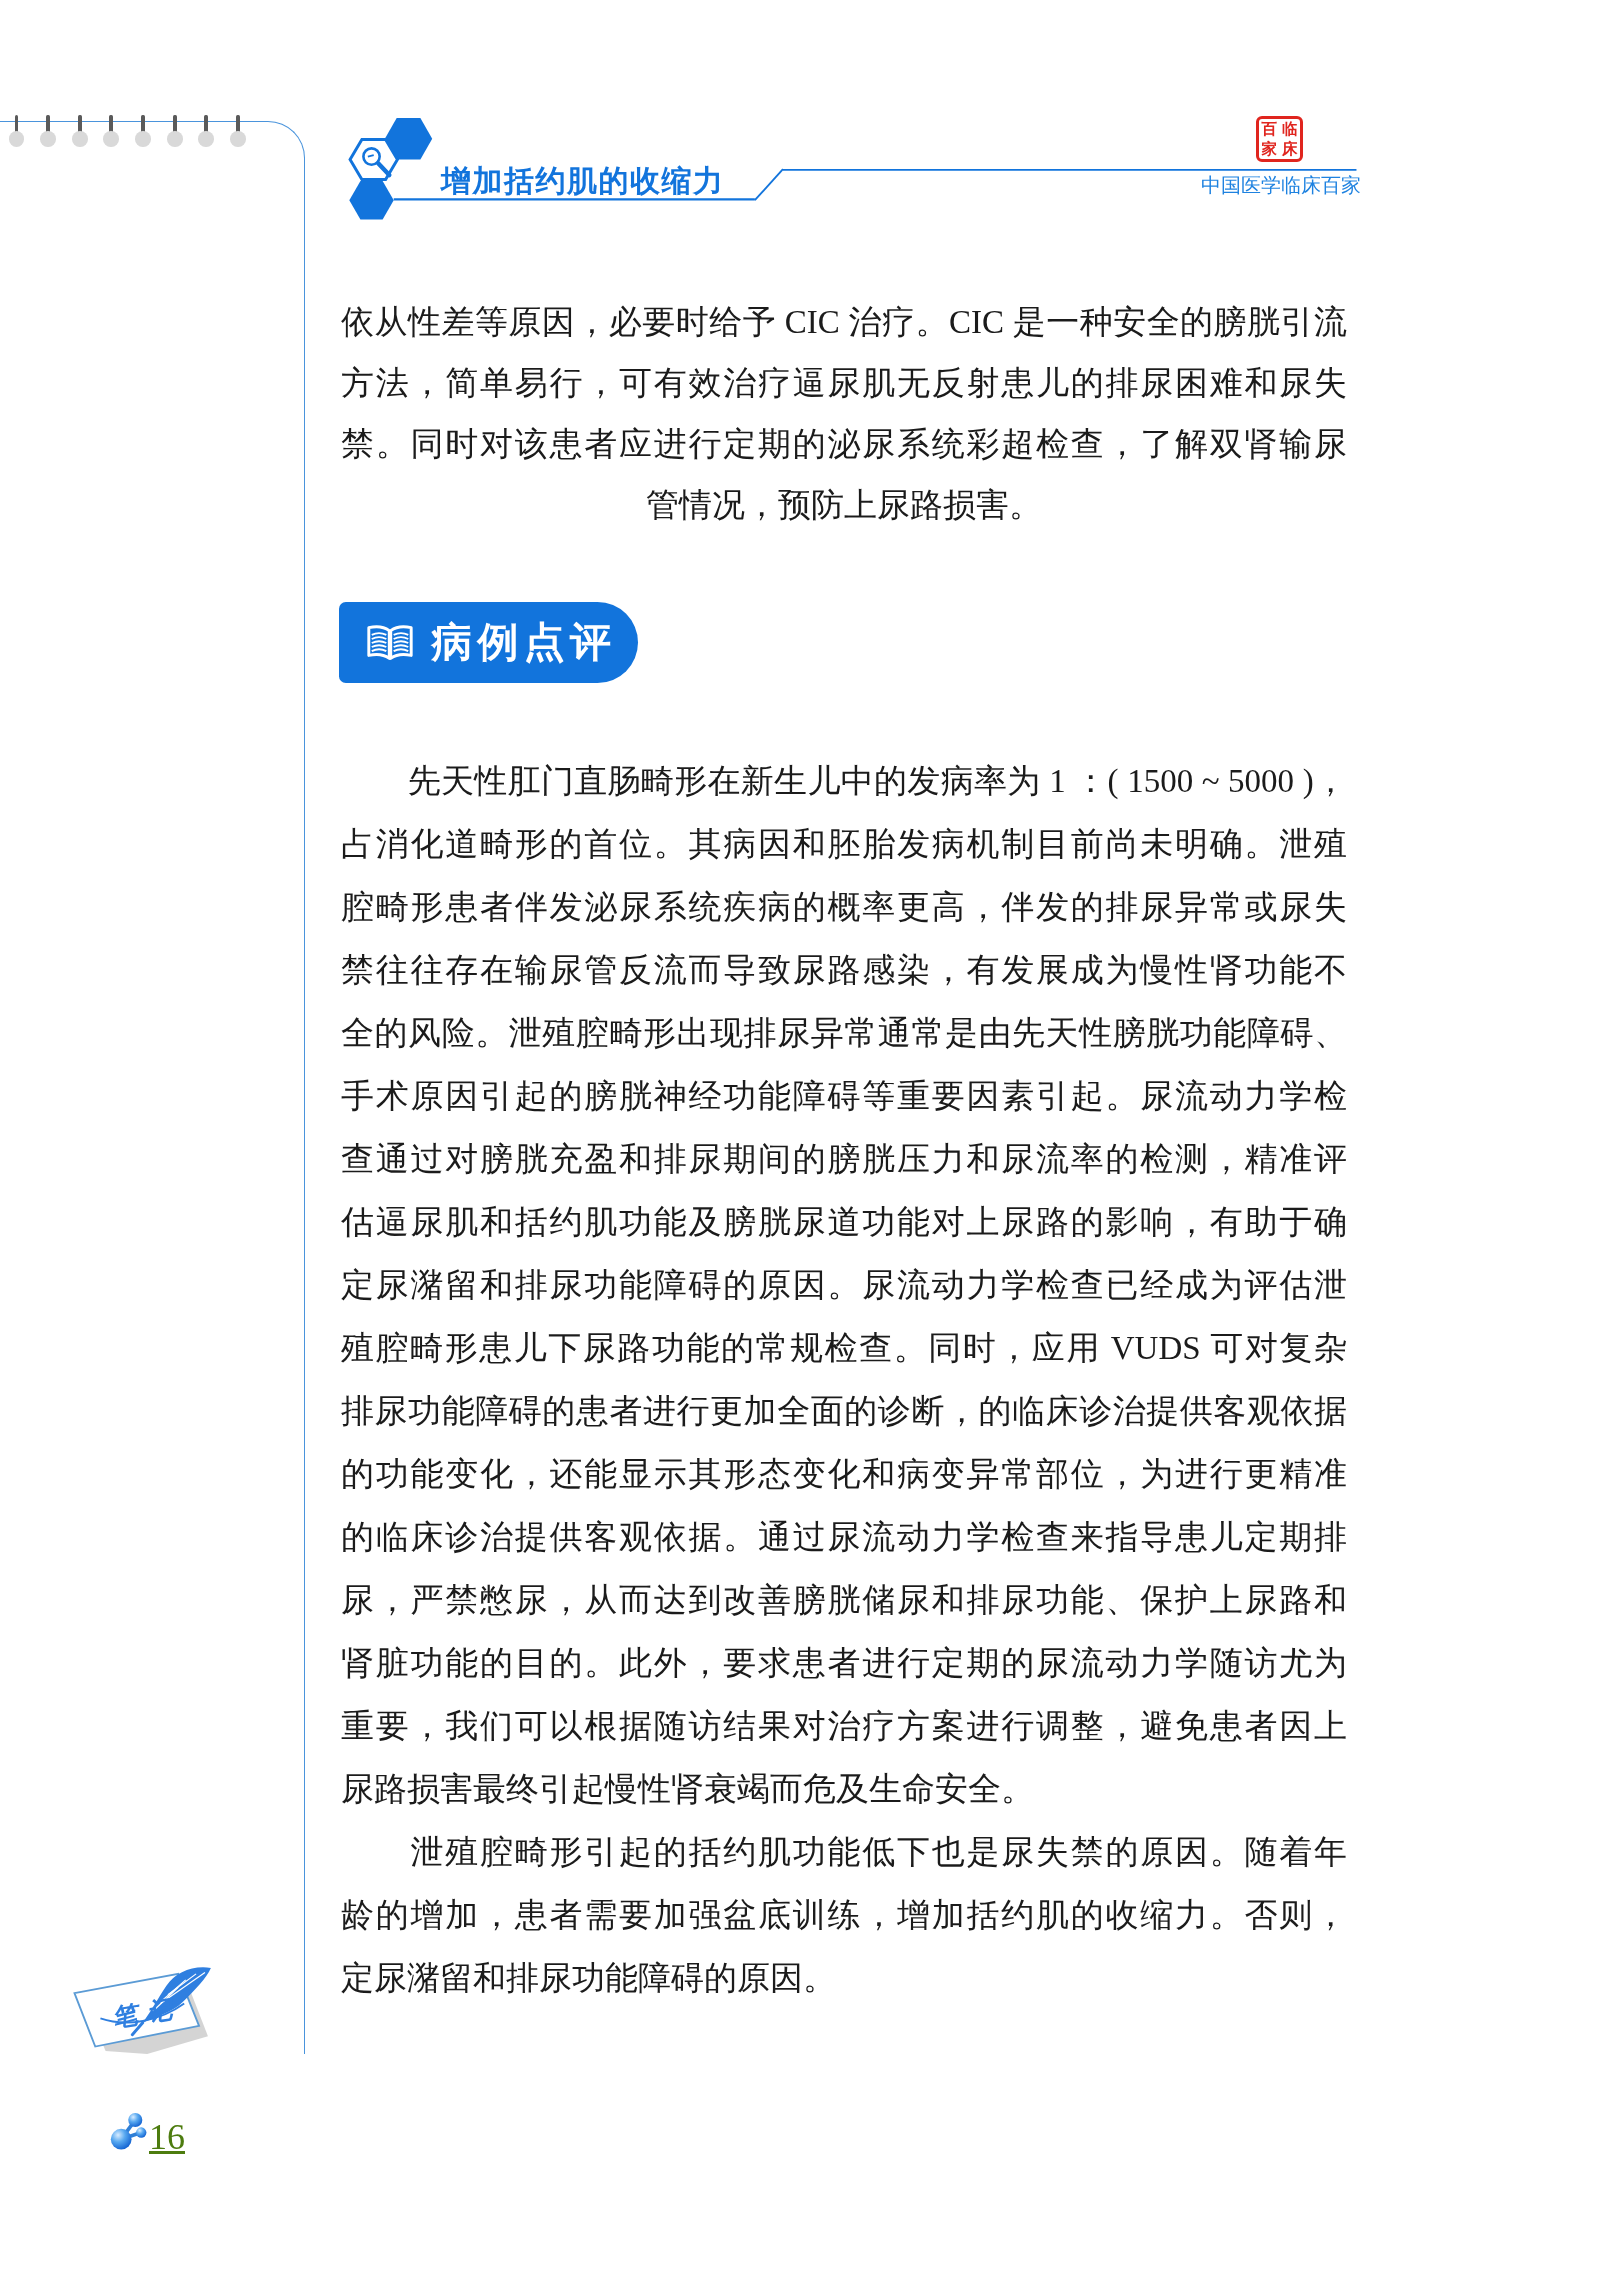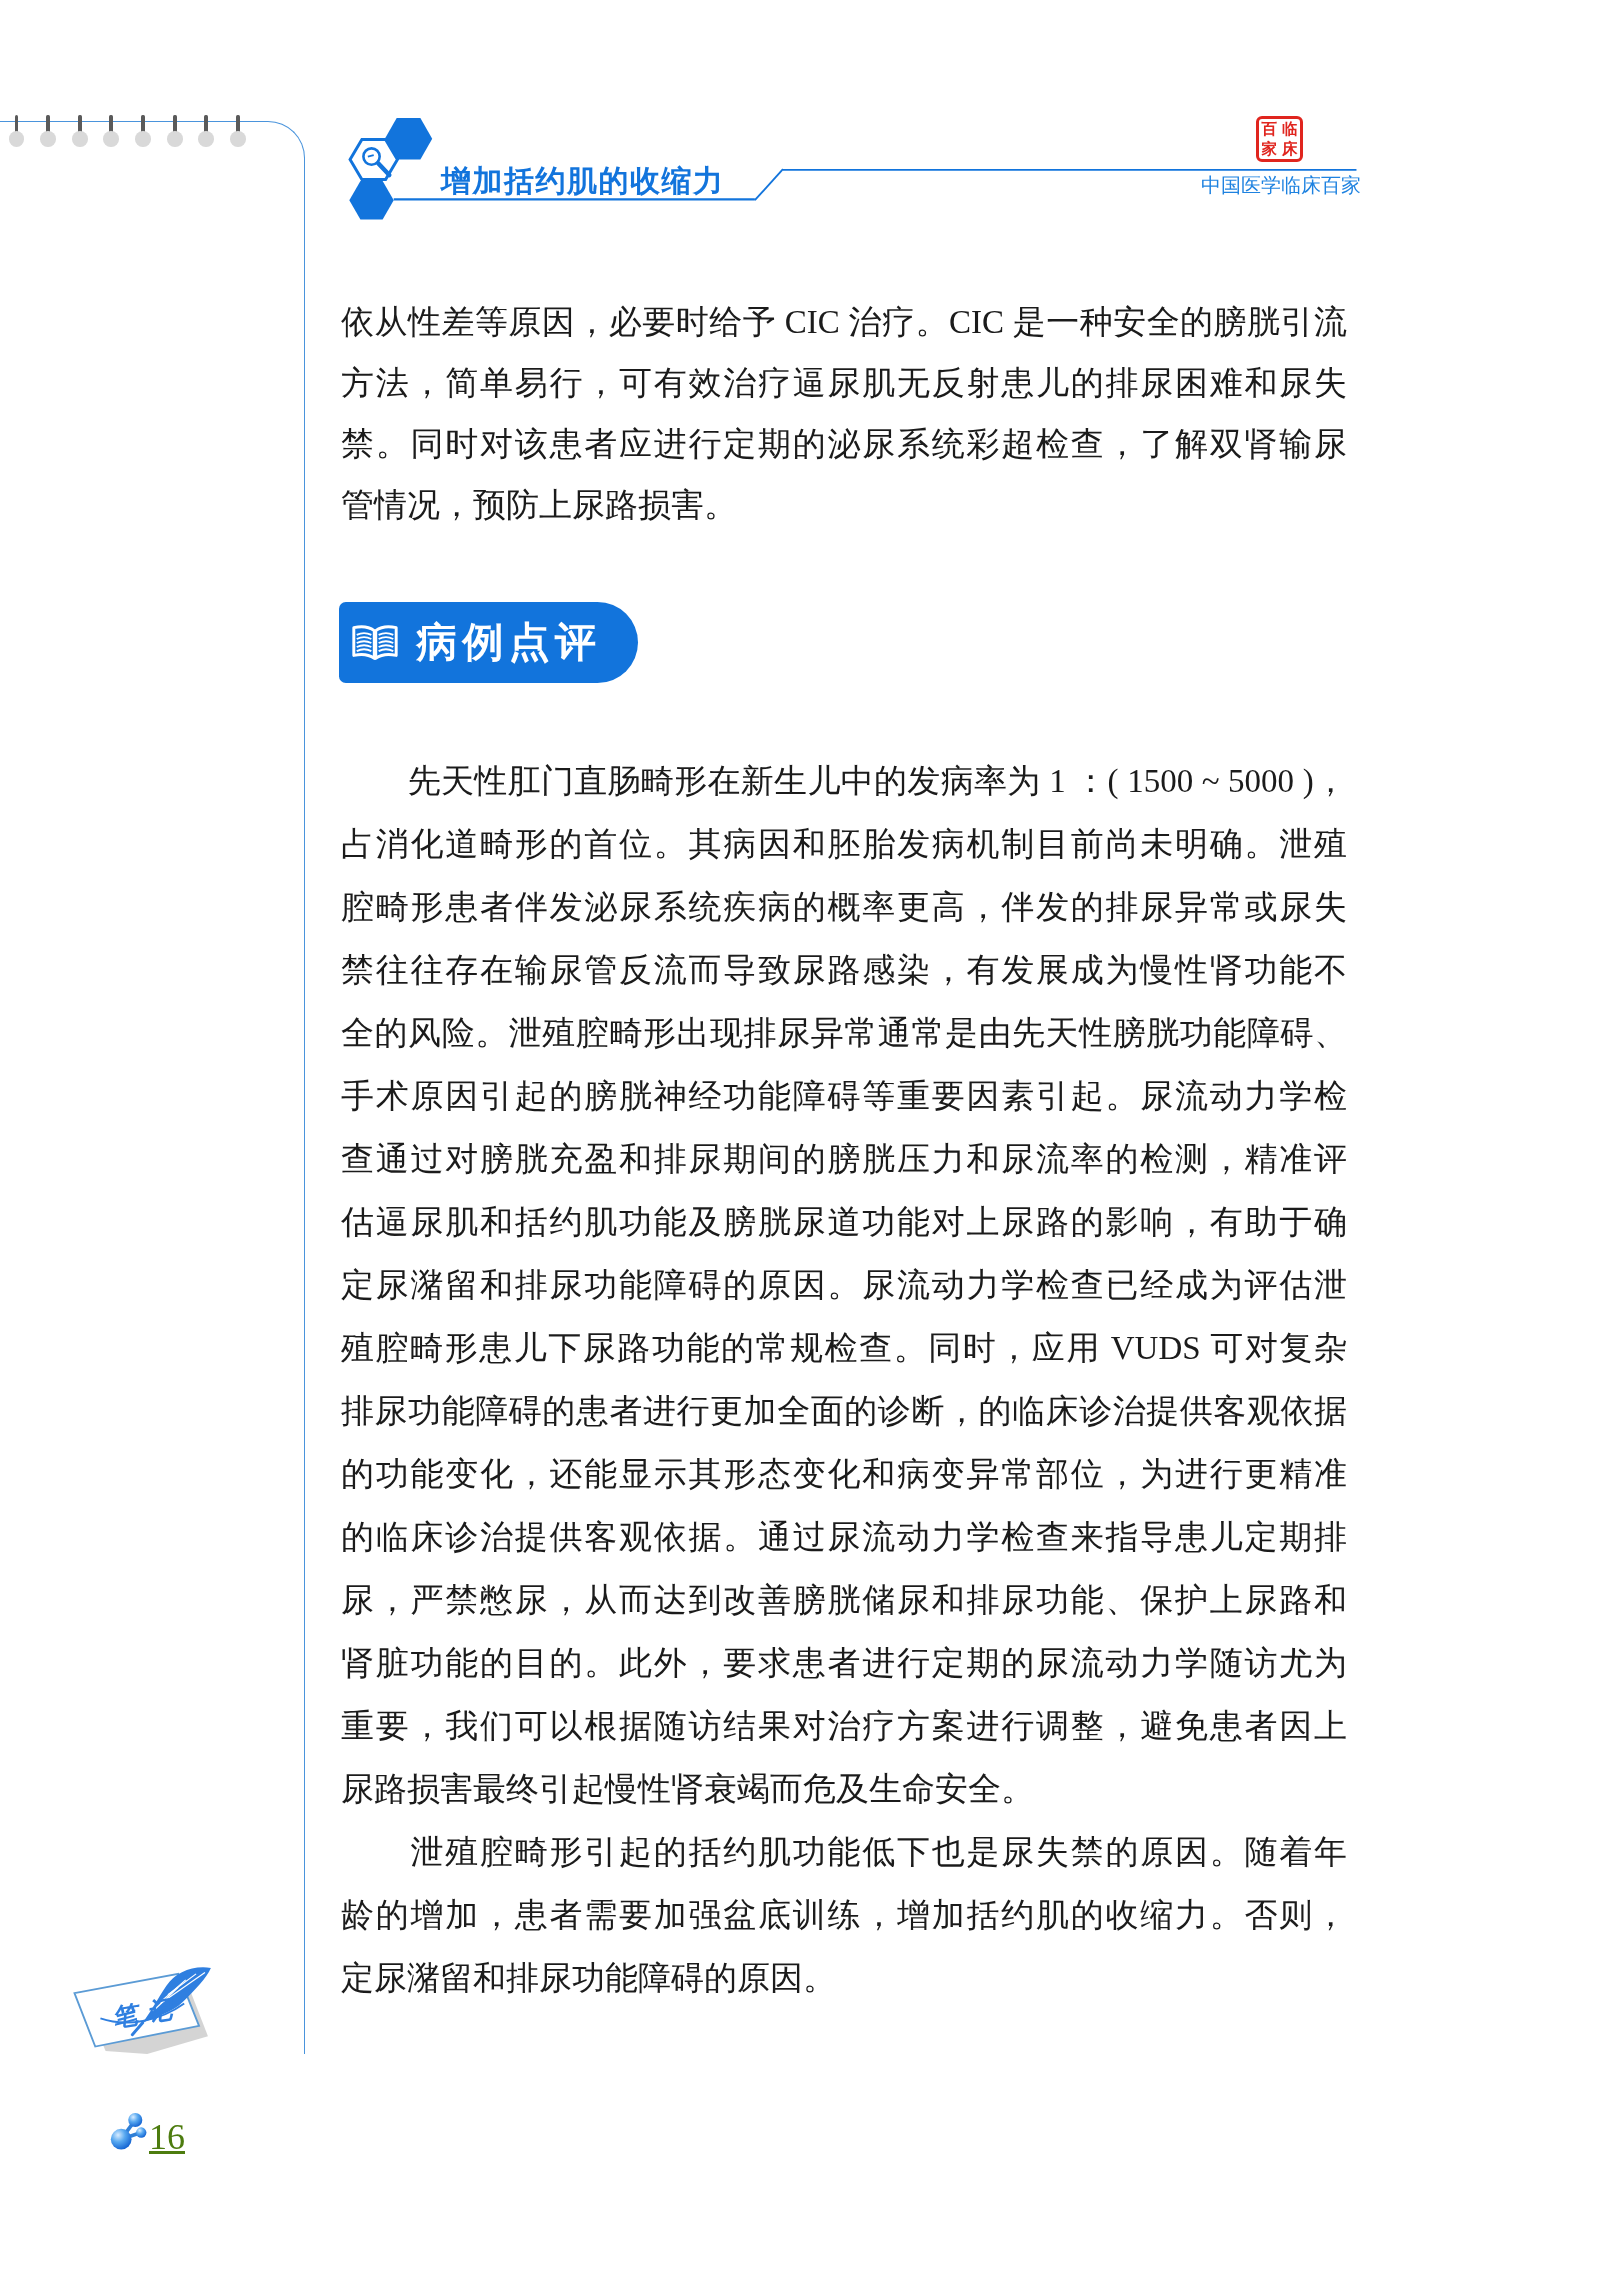--- a/index.html
+++ b/index.html
@@ -23,29 +23,29 @@
   #series-name{position:absolute;left:1201px;top:172px;font-family:"Liberation Sans","DejaVu Sans",sans-serif;
     font-size:20px;letter-spacing:0px;color:#1e82e0;}
   #seal{position:absolute;left:1256px;top:116px;width:41px;height:40px;border:3px solid var(--seal-red);
     border-radius:6px;display:grid;grid-template-columns:1fr 1fr;grid-template-rows:1fr 1fr;
     align-items:center;justify-items:center;}
   #seal span{font-size:15.5px;font-weight:bold;color:var(--seal-red);line-height:1;}
 
   
   .textcol{position:absolute;left:341px;width:1006px;font-size:33px;}
   #para-continuation{top:292px;}
-  #para-continuation .tline{height:61px;line-height:61px;}
+  #para-continuation .tline{height:61px;line-height:61px;text-align:center;}
   #commentary{top:750px;}
   #commentary .tline{height:63px;line-height:63px;}
   .tline{white-space:nowrap;}
   .tline.just{white-space:normal;text-align:justify;text-align-last:justify;}
 
   
   #badge{position:absolute;left:339px;top:602px;width:299px;height:81px;background:var(--accent);
-    border-radius:7.4px 44px 44px 7.4px;display:flex;align-items:center;padding-left:8px;box-sizing:border-box;}
+    border-radius:7.4px 44px 44px 7.4px;display:flex;align-items:center;padding-left:23px;box-sizing:border-box;}
   #badge-label{font-family:"Liberation Sans","DejaVu Sans",sans-serif;font-weight:bold;font-size:41px;
     color:#ffffff;letter-spacing:5.2px;margin-left:13.3px;}
 
   
   #footer-svg{position:absolute;left:30px;top:1965px;}
   #note-label{position:absolute;left:112px;top:1996px;font-family:"DejaVu Sans","Liberation Sans",sans-serif;
     font-style:italic;font-weight:bold;font-size:25px;color:#2f7fe0;transform:rotate(-9deg);letter-spacing:10.4px;}
   #page-number{position:absolute;left:149px;top:2116px;font-size:36px;color:#4d7c0f;text-decoration:underline;}
 </style>
 </head>

